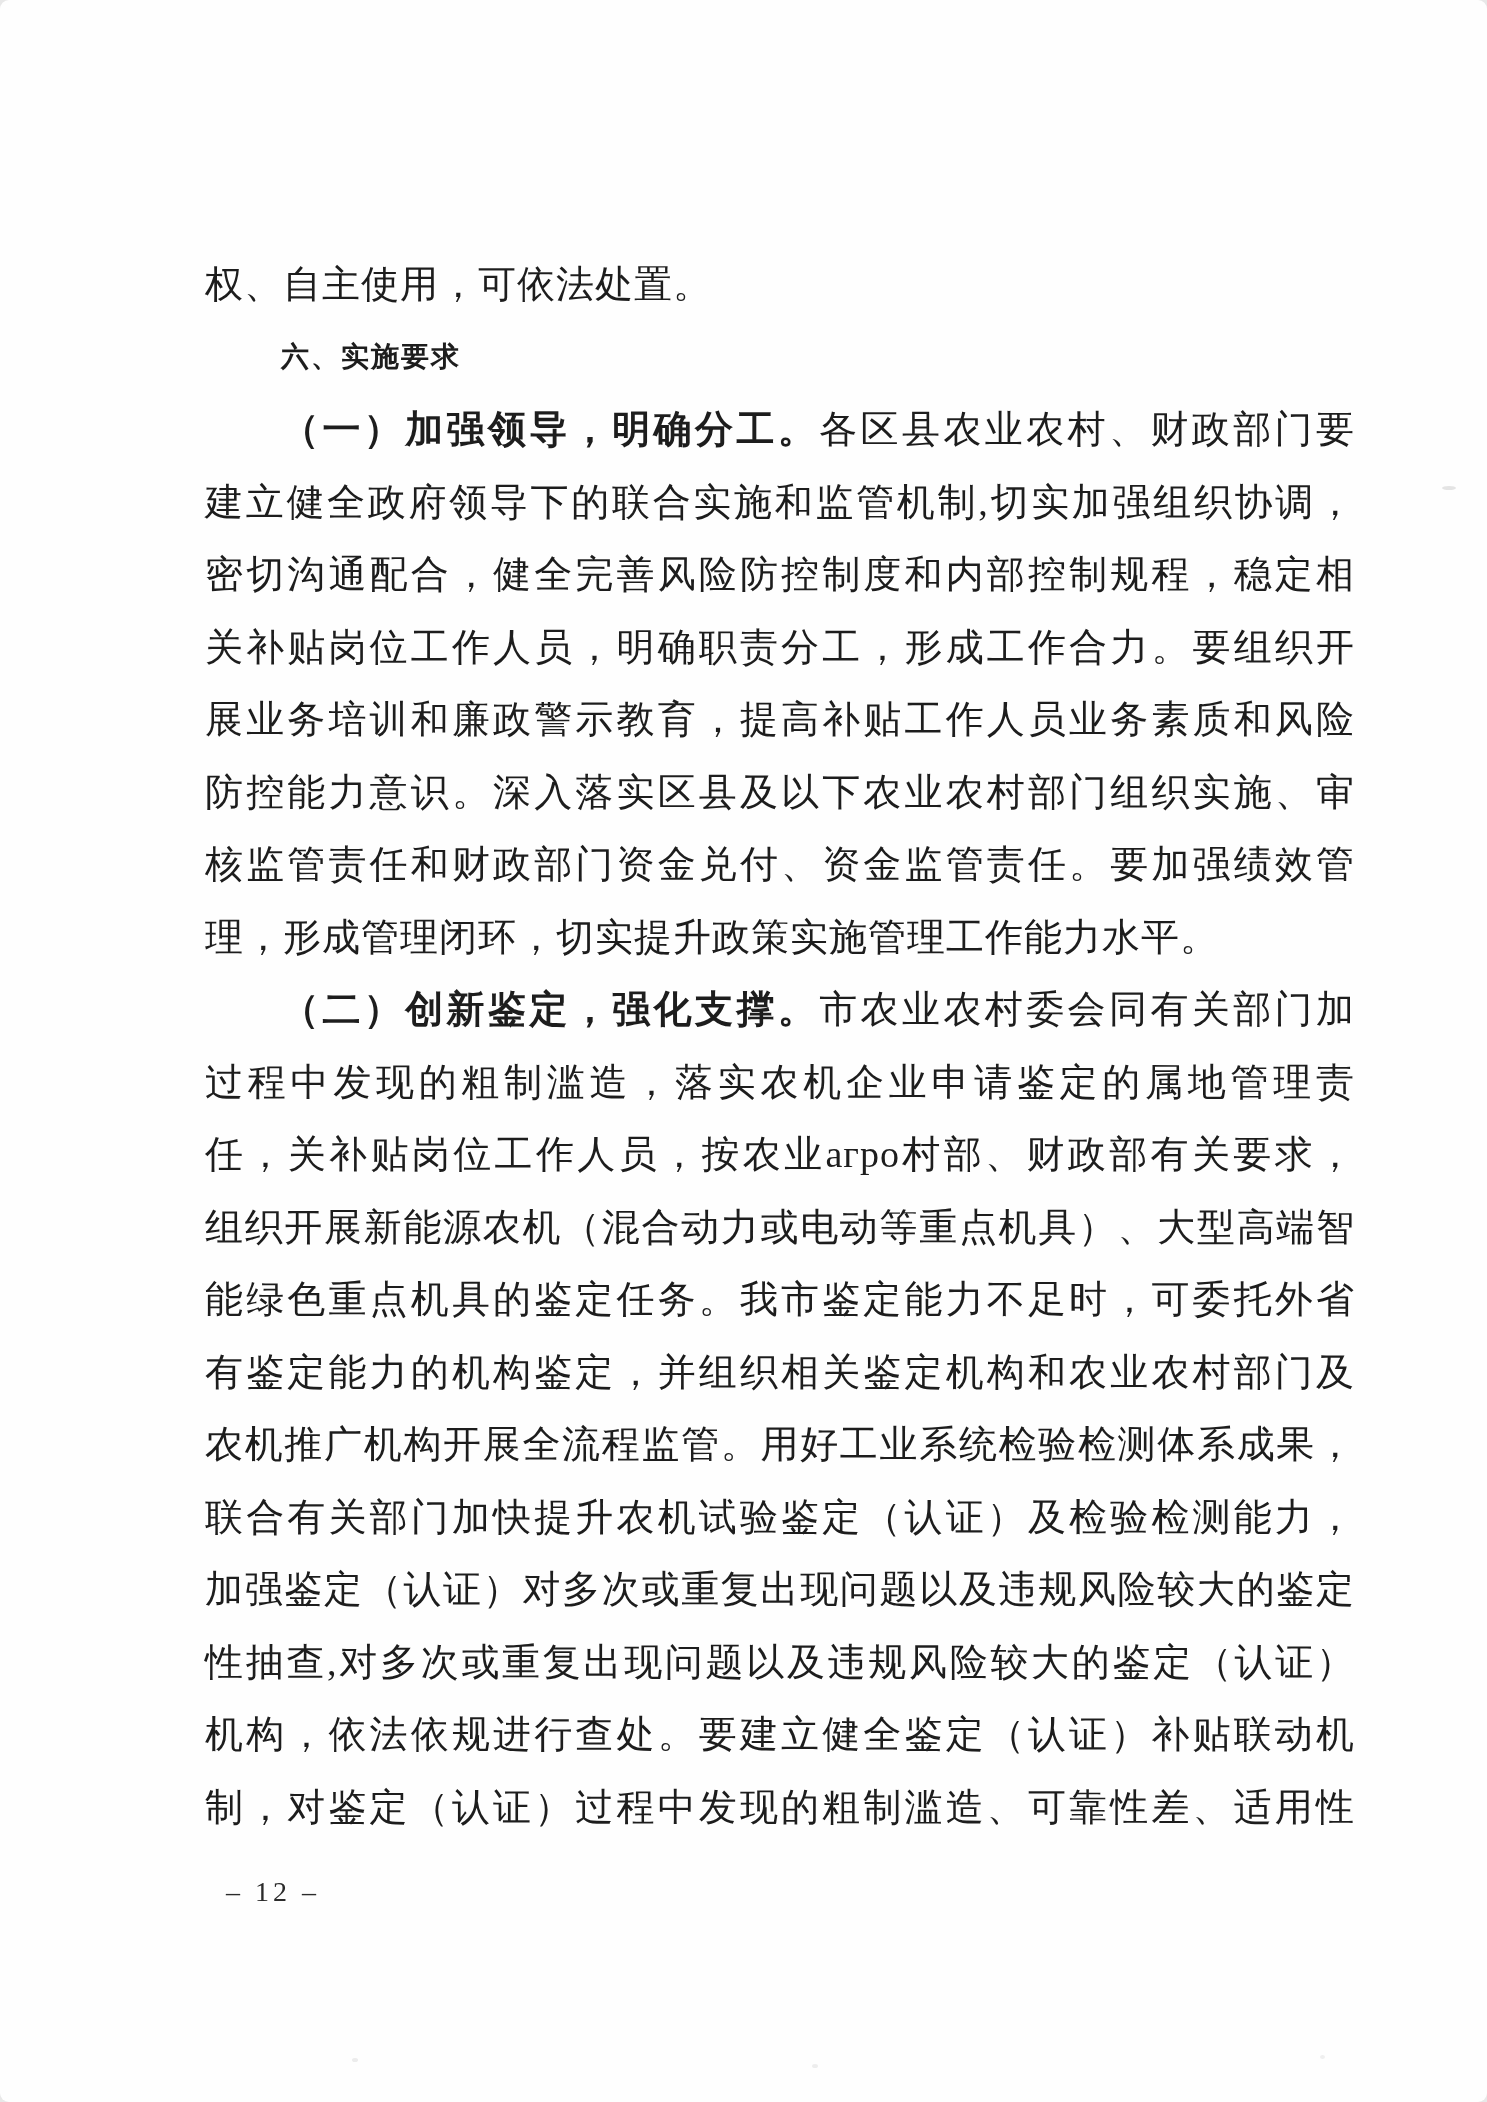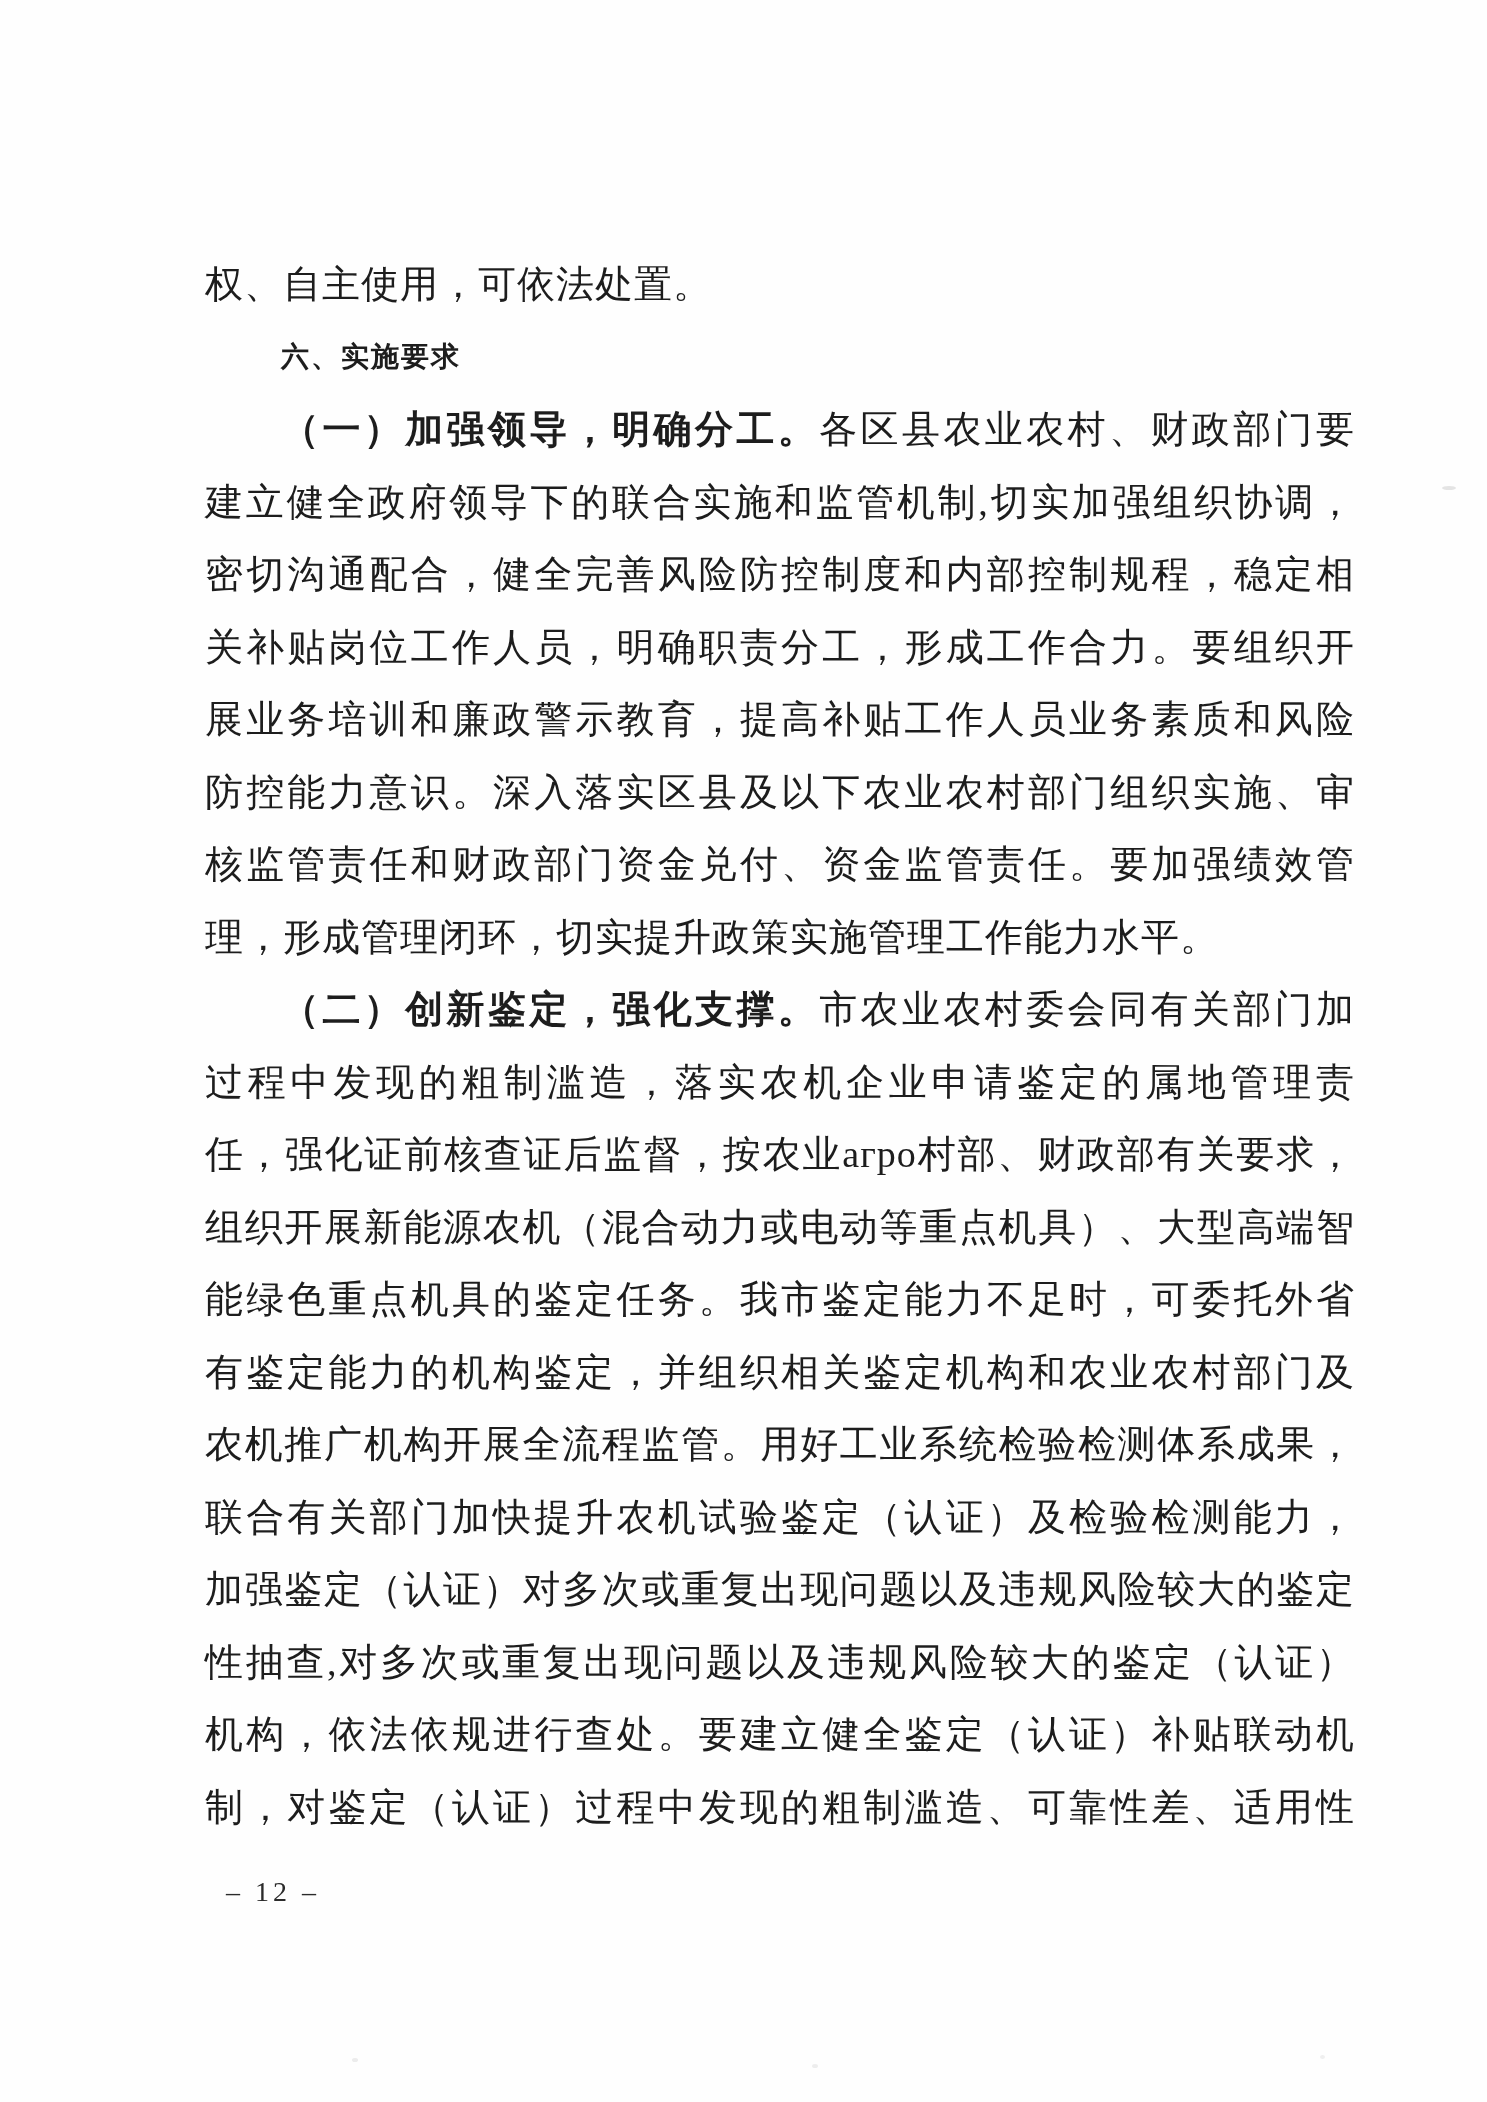--- a/index.html
+++ b/index.html
@@ -4,20 +4,21 @@
 <style>
   html,body{margin:0;padding:0;background:#e8e8e8;}
   .page{
     position:relative;
     width:1487px;height:2102px;
     margin:0 auto;
     background:#fefefe;
     font-family:"Liberation Serif","DejaVu Serif",serif;
     color:#1d1d1d;
     overflow:hidden;
+    border-radius:9px;
   }
   .text-block{
     position:absolute;
     left:205px;top:248px;
     width:1150px;
   }
   .line{
     height:72.5px;
     line-height:72.5px;
     font-size:38px;
@@ -66,21 +67,21 @@
     <div class="line fill indent"><span class="lead">（一）加强领导，明确分工。</span><span>各区县农业农村、财政部门要</span></div>
     <div class="line fill">建立健全政府领导下的联合实施和监管机制,切实加强组织协调，</div>
     <div class="line fill">密切沟通配合，健全完善风险防控制度和内部控制规程，稳定相</div>
     <div class="line fill">关补贴岗位工作人员，明确职责分工，形成工作合力。要组织开</div>
     <div class="line fill">展业务培训和廉政警示教育，提高补贴工作人员业务素质和风险</div>
     <div class="line fill">防控能力意识。深入落实区县及以下农业农村部门组织实施、审</div>
     <div class="line fill">核监管责任和财政部门资金兑付、资金监管责任。要加强绩效管</div>
     <div class="line">理，形成管理闭环，切实提升政策实施管理工作能力水平。</div>
     <div class="line fill indent"><span class="lead">（二）创新鉴定，强化支撑。</span><span>市农业农村委会同有关部门加</span></div>
     <div class="line fill">过程中发现的粗制滥造，落实农机企业申请鉴定的属地管理责</div>
-    <div class="line fill">任，强化证前核查证后监督，按农业агро村部、财政部有关要求，</div>
+    <div class="line fill">任，关补贴岗位工作人员，按农业агро村部、财政部有关要求，</div>
     <div class="line fill">组织开展新能源农机（混合动力或电动等重点机具）、大型高端智</div>
     <div class="line fill">能绿色重点机具的鉴定任务。我市鉴定能力不足时，可委托外省</div>
     <div class="line fill">有鉴定能力的机构鉴定，并组织相关鉴定机构和农业农村部门及</div>
     <div class="line fill">农机推广机构开展全流程监管。用好工业系统检验检测体系成果，</div>
     <div class="line fill">联合有关部门加快提升农机试验鉴定（认证）及检验检测能力，</div>
     <div class="line fill">加强鉴定（认证）对多次或重复出现问题以及违规风险较大的鉴定</div>
     <div class="line fill">性抽查,对多次或重复出现问题以及违规风险较大的鉴定（认证）</div>
     <div class="line fill">机构，依法依规进行查处。要建立健全鉴定（认证）补贴联动机</div>
     <div class="line fill">制，对鉴定（认证）过程中发现的粗制滥造、可靠性差、适用性</div>
   </div>

